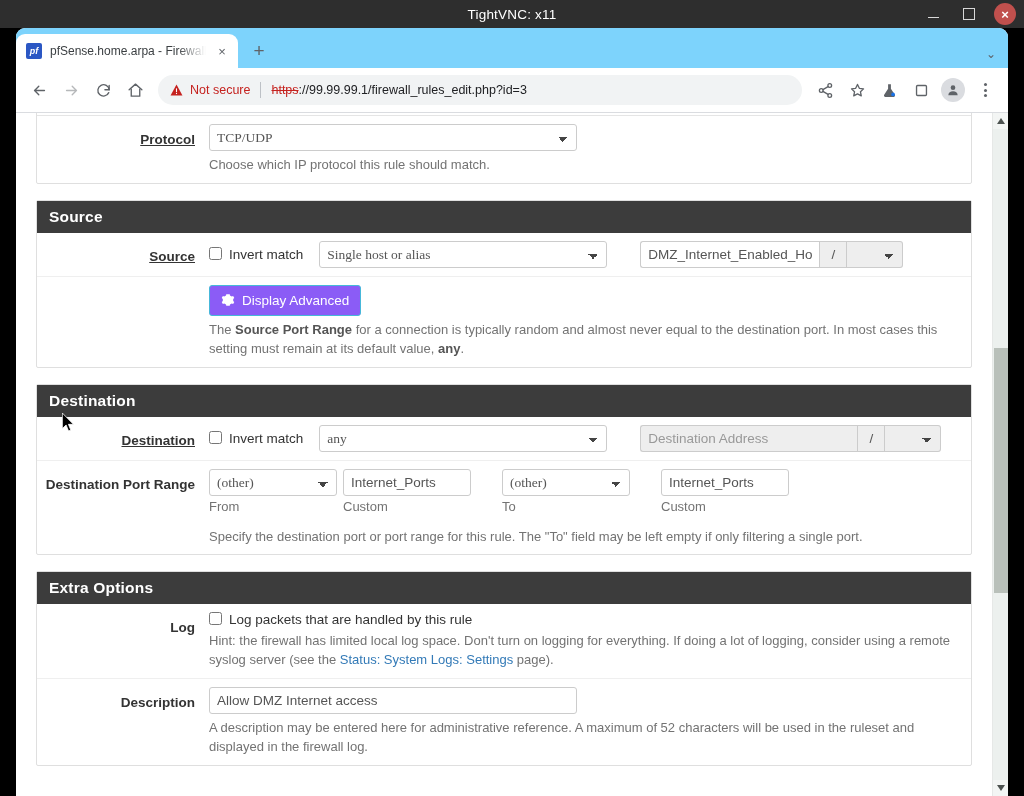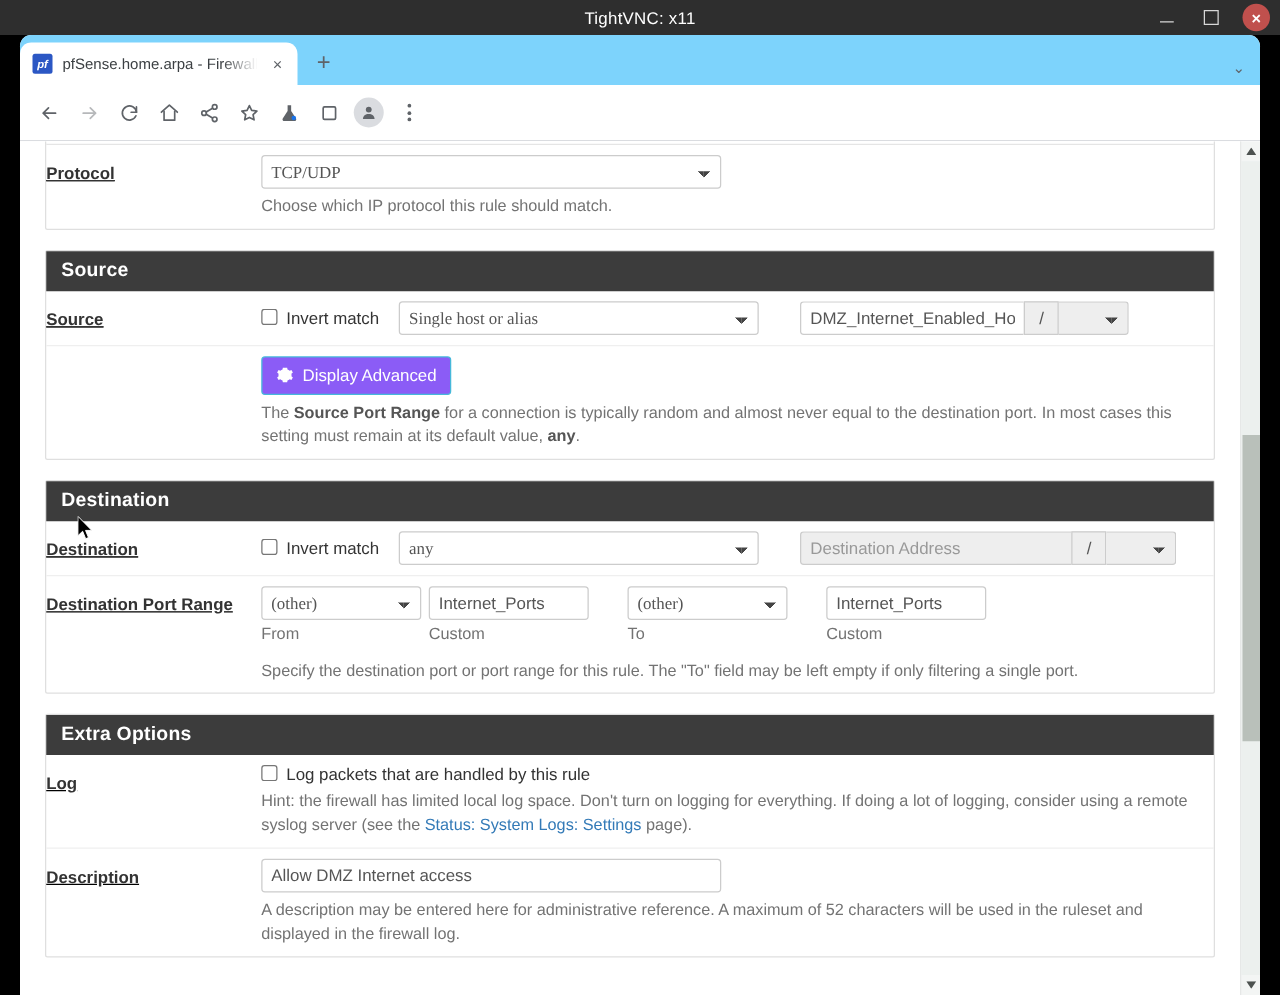--- a/index.html
+++ b/index.html
@@ -62,21 +62,21 @@
   #page-inner { position: absolute; left: 0; top: -12px; width: 100%; padding: 0 20px; }
 
   
   .panel { border: 1px solid #dfdfdf; border-radius: 2px; background: #fff; margin: 0; }
   .panel-top { border-bottom: 1px solid #e5e5e5; height: 14px; }
   .panel-heading { background: #3c3c3c; color: #fff; padding: 7px 12px; font-size: 15.5px; font-weight: 700; letter-spacing: .2px; }
   .panel-body { padding: 0; }
 
   .form-row { display: flex; padding: 8px 0 8px 0; border-bottom: 1px solid #efefef; }
   .form-row.nb { border-bottom: none; }
-  .label-col { width: 172px; flex: none; text-align: left; padding: 6px 14px 0 0; text-decoration: underline; }
+  .label-col { width: 172px; flex: none; text-align: right; padding: 6px 14px 0 0; }
   .label-col label { font-size: 13.5px; font-weight: 700; color: #333; }
   .label-col label.u { text-decoration: underline; }
   .ctrl-col { flex: 1; padding-right: 12px; }
 
   .help { font-size: 13px; color: #737373; line-height: 1.45; margin-top: 5px; }
   .help b { color: #555; font-weight: 700; }
   .help a { color: #337ab7; text-decoration: none; }
 
   select, input[type=text] {
     font-family: "Liberation Sans", sans-serif;
@@ -171,20 +171,30 @@
             <path d="M20 5v6h-6"></path>
           </svg>
       </div>
       <div class="tb-icon">
         <svg viewBox="0 0 24 24">
             <path d="M3 11l9-8 9 8"></path>
             <path d="M6 10v10h12V10"></path>
           </svg>
       </div>
 
+      <div id="omnibox">
+        <svg id="warn-tri" viewBox="0 0 24 22">
+          <path d="M12 1L23 21H1z" fill="#c5221f"></path>
+          <rect x="11" y="8" width="2" height="7" fill="#fff"></rect>
+          <rect x="11" y="16.5" width="2" height="2" fill="#fff"></rect>
+        </svg>
+        <span id="notsecure">Not secure</span>
+        <span id="omni-div"></span>
+        <span id="url"><span class="scheme">https</span><span>://99.99.99.1/firewall_rules_edit.php?id=3</span></span>
+      </div>
 
       <div class="tb-icon">
         <svg viewBox="0 0 24 24">
             <circle cx="18" cy="5" r="2.6"></circle>
             <circle cx="6" cy="12" r="2.6"></circle>
             <circle cx="18" cy="19" r="2.6"></circle>
             <path d="M8.4 10.8l7.2-4.2M8.4 13.2l7.2 4.2"></path>
           </svg>
       </div>
       <div class="tb-icon">

